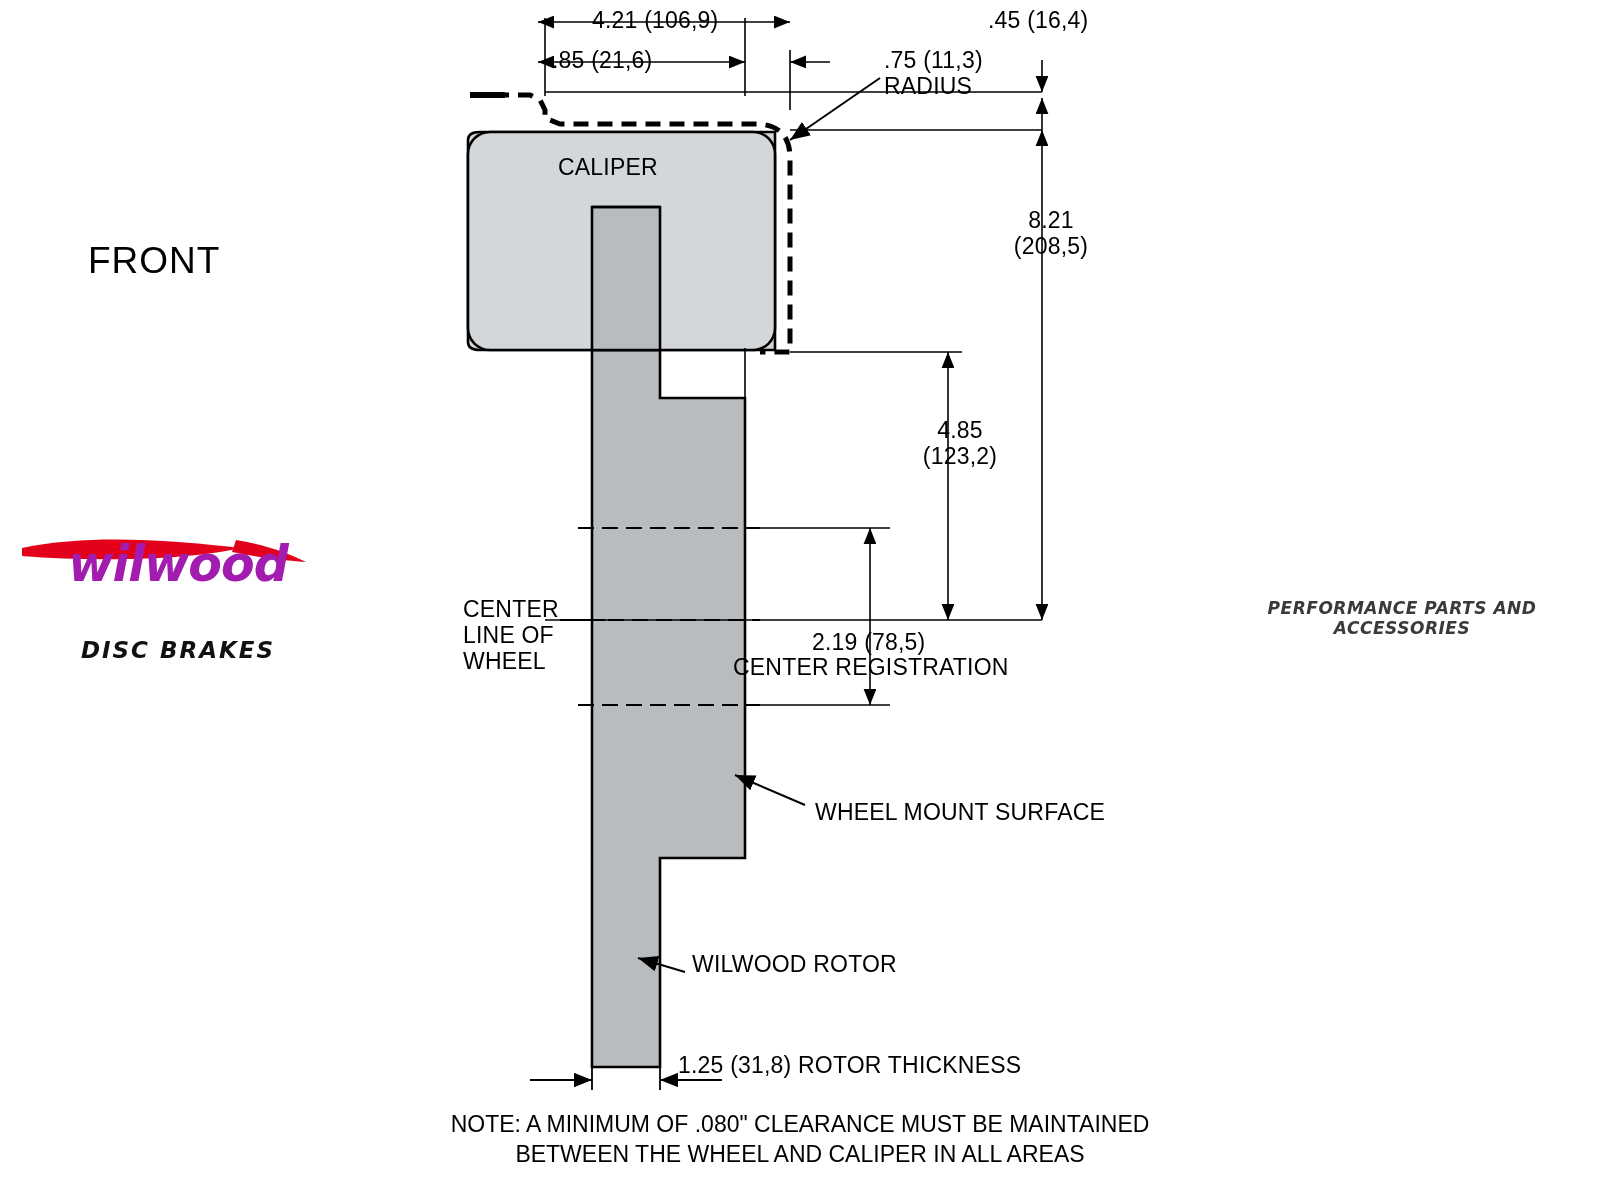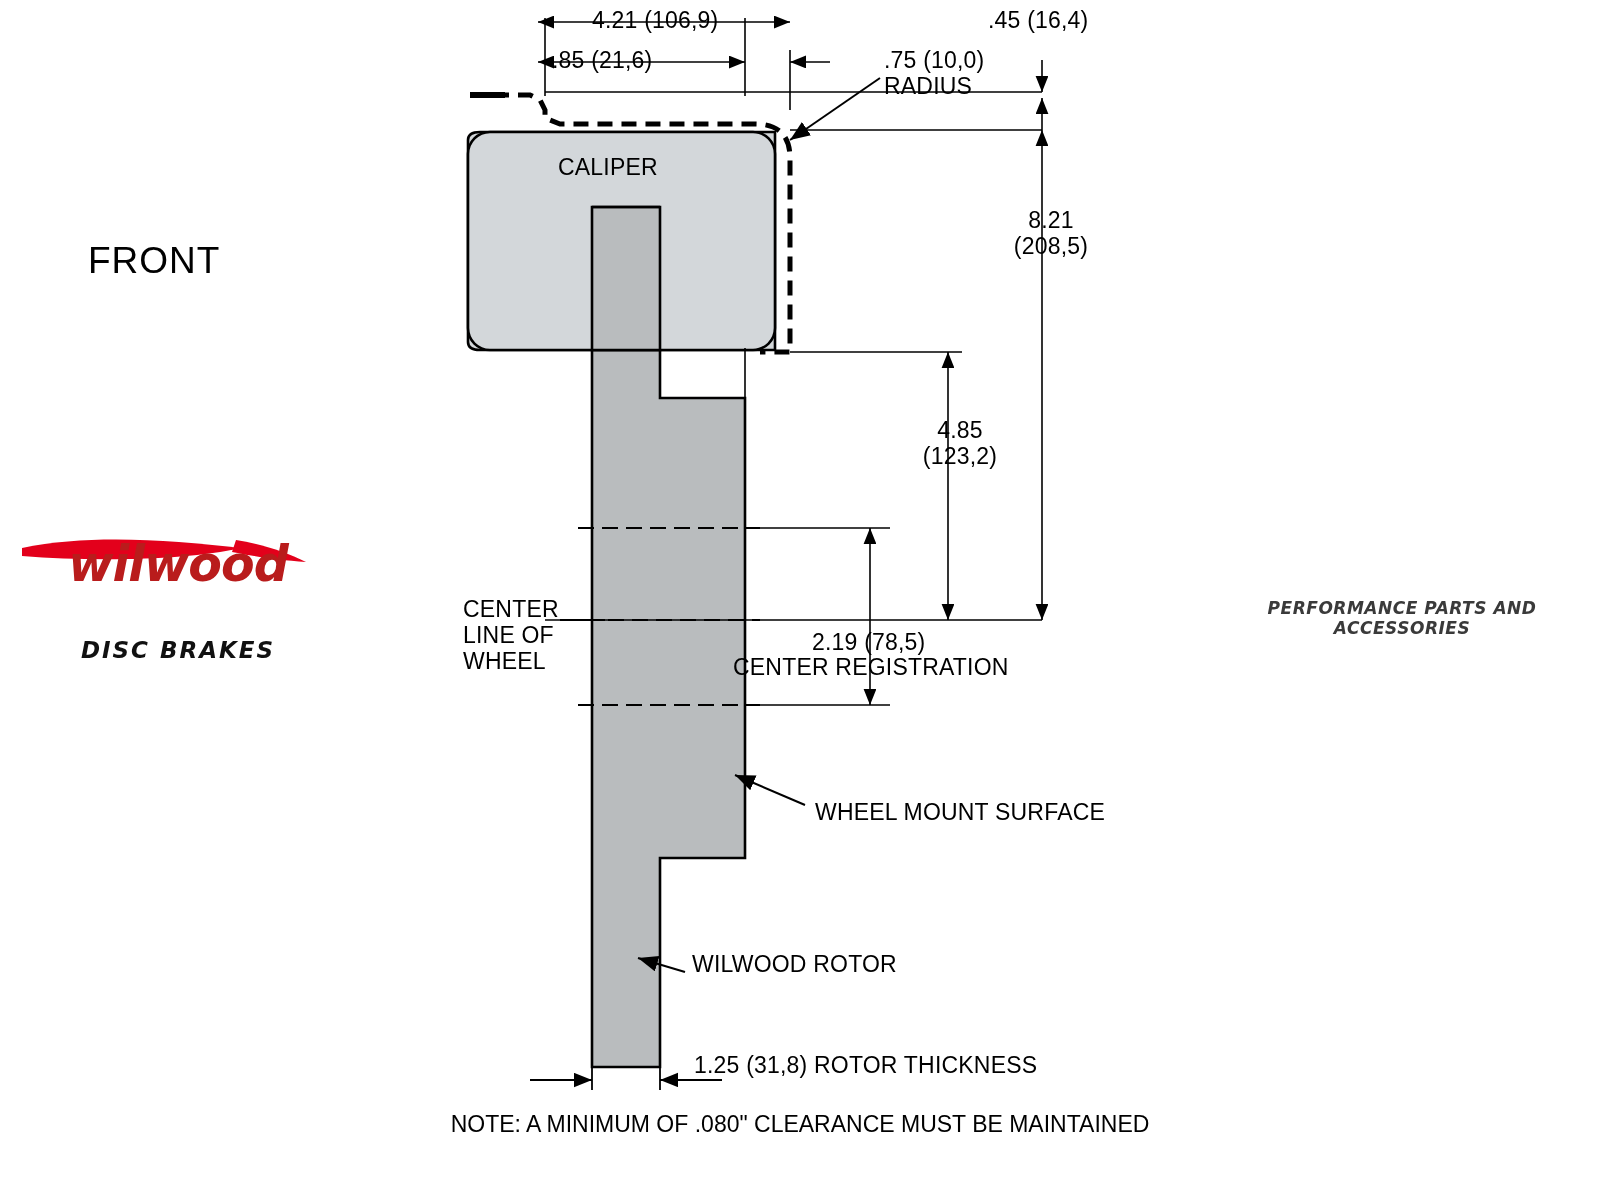--- a/index.html
+++ b/index.html
@@ -55,21 +55,21 @@
   #wilwood-logo .ww-word {
     position: absolute;
     left: 0;
     top: 8px;
     width: 320px;
     text-align: center;
     font-family: "DejaVu Sans", sans-serif;
     font-style: italic;
     font-weight: bold;
     font-size: 49px;
-    color: #b91c1c;
+    color: #a21caf;
     letter-spacing: -1px;
   }
   #wilwood-logo .ww-sub {
     position: absolute;
     left: 0;
     top: 70px;
     width: 320px;
     text-align: center;
     font-family: "DejaVu Sans", sans-serif;
     font-style: italic;
@@ -215,44 +215,45 @@
   <div class="lbl big" style="left:88px; top:240px;">FRONT</div>
 
   <div class="lbl dim" style="left:558px; top:155px;">CALIPER</div>
 
   <div class="lbl dim" style="left:592px; top:8px;">4.21 (106,9)</div>
 
   <div class="lbl dim" style="left:552px; top:48px;">.85 (21,6)</div>
 
   <div class="lbl dim" style="left:988px; top:8px;">.45 (16,4)</div>
 
-  <div class="lbl dim" style="left:884px; top:48px;">.75 (10,0)
+  <div class="lbl dim" style="left:884px; top:48px;">.75 (11,3)
 RADIUS</div>
 
   <div class="lbl dim ctr" style="left:996px; top:208px; width:110px;">8.21
 (208,5)</div>
 
   <div class="lbl dim ctr" style="left:905px; top:418px; width:110px;">4.85
 (123,2)</div>
 
   <div class="lbl dim" style="left:463px; top:585px;margin-top:12px;">CENTER
 LINE OF
 WHEEL</div>
 
   <div class="lbl dim" style="left:812px; top:630px;">2.19 (78,5)</div>
 
   <div class="lbl dim" style="left:733px; top:655px;">CENTER REGISTRATION</div>
 
   <div class="lbl dim" style="left:815px; top:800px;">WHEEL MOUNT SURFACE</div>
 
   <div class="lbl dim" style="left:692px; top:952px;">WILWOOD ROTOR</div>
 
-  <div class="lbl dim" style="left:678px; top:1053px;margin-left:16px;">1.25 (31,8) ROTOR THICKNESS</div>
+  <div class="lbl dim" style="left:678px; top:1053px;">1.25 (31,8) ROTOR THICKNESS</div>
 
   <div class="lbl note" style="left:300px; top:1112px; width:1000px;">NOTE: A MINIMUM OF .080" CLEARANCE MUST BE MAINTAINED</div>
+  <div class="lbl note" style="left:300px; top:1142px; width:1000px;">BETWEEN THE WHEEL AND CALIPER IN ALL AREAS</div>
 
   <div id="wilwood-logo">
     <div class="ww-word">wilwood</div>
     <div class="ww-sub">DISC BRAKES</div>
   </div>
 
   <div id="accesspeed-logo">
     <div class="ap-sub">PERFORMANCE PARTS AND ACCESSORIES</div>
   </div>
 

